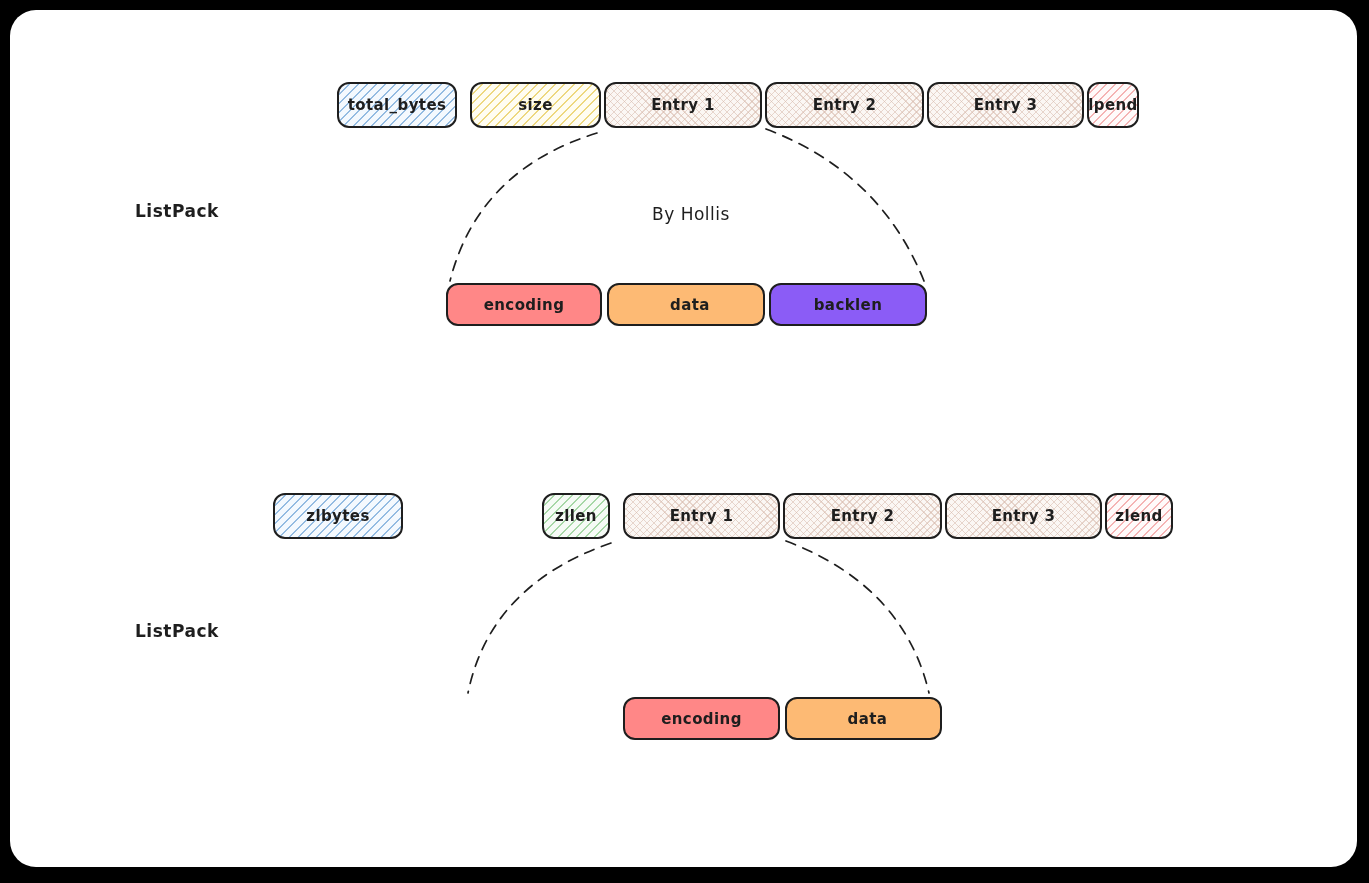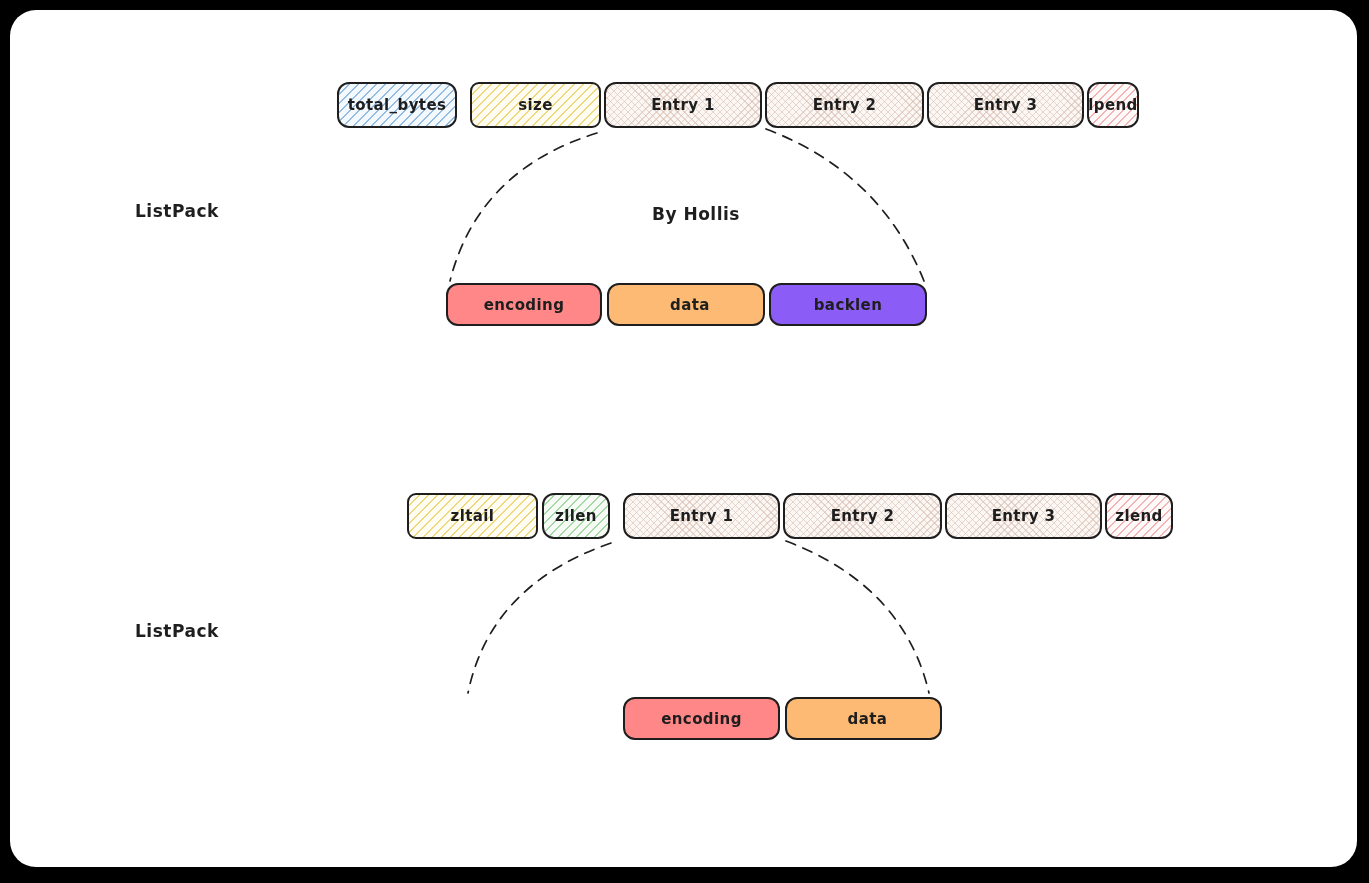--- a/index.html
+++ b/index.html
@@ -10,36 +10,36 @@
   .layer{position:absolute;left:0;top:0;width:1369px;height:883px;}
 
   .box{position:absolute;box-sizing:border-box;border:2px solid #1e1e1e;border-radius:12px;
        display:flex;align-items:center;justify-content:center;
        font-size:15px;font-weight:bold;letter-spacing:.4px;white-space:nowrap;}
 
   
   .fill-blue{background-color:#f4f9fe;background-image:repeating-linear-gradient(135deg,
       rgba(116,167,216,.75) 0 1.4px, transparent 1.4px 6.5px);}
   .fill-yellow{background-color:#fffdf2;background-image:repeating-linear-gradient(135deg,
-      rgba(230,200,79,.7) 0 1.4px, transparent 1.4px 6.5px);border-radius:9px;}
+      rgba(230,200,79,.7) 0 1.4px, transparent 1.4px 6.5px);}
   .fill-green{background-color:#f6fbf6;background-image:repeating-linear-gradient(135deg,
       rgba(124,196,124,.65) 0 1.4px, transparent 1.4px 6.5px);}
   .fill-redhach{background-color:#fffafa;background-image:repeating-linear-gradient(135deg,
       rgba(240,150,150,.7) 0 1.3px, transparent 1.3px 6px);}
   .fill-cross{background-color:#fbf7f4;background-image:
       repeating-linear-gradient(135deg, rgba(214,184,170,.55) 0 1px, transparent 1px 5px),
       repeating-linear-gradient(45deg,  rgba(214,184,170,.55) 0 1px, transparent 1px 5px);}
 
   
   .fill-salmon{background-color:#ff8787;}
   .fill-red{background-color:#fdba74;padding-left:8px;}
   .fill-pink{background-color:#8b5cf6;}
 
   .section-label{position:absolute;font-size:17px;font-weight:bold;letter-spacing:.5px;}
-  .note{position:absolute;font-size:17px;font-weight:bold;letter-spacing:.5px;}
+  .note{position:absolute;font-size:17px;font-weight:normal;letter-spacing:.5px;}
 </style>
 </head>
 <body>
 
 <div class="stage">
   <div class="canvas"></div>
 
   <svg class="layer" viewBox="0 0 1369 883" width="1369" height="883">
     <g fill="none" stroke="#1e1e1e" stroke-width="1.7" stroke-dasharray="10 8" stroke-linecap="round">
       <path d="M 597 133 Q 478 170 450 281"></path>
@@ -59,21 +59,21 @@
   <div class="box fill-cross" style="left:765px;top:82px;width:159px;height:46px;">Entry 2</div>
   <div class="box fill-cross" style="left:927px;top:82px;width:157px;height:46px;">Entry 3</div>
   <div class="box fill-redhach" style="left:1087px;top:82px;width:52px;height:46px;">lpend</div>
 
   <div class="box fill-salmon" style="left:446px;top:283px;width:156px;height:43px;">encoding</div>
   <div class="box fill-red" style="left:607px;top:283px;width:158px;height:43px;">data</div>
   <div class="box fill-pink" style="left:769px;top:283px;width:158px;height:43px;">backlen</div>
 
   <div class="section-label" style="left:135px;top:621px;">ListPack</div>
 
-  <div class="box fill-yellow" style="left:407px;top:493px;width:131px;height:46px;">zltail</div>
+  <div class="box fill-blue" style="left:273px;top:493px;width:130px;height:46px;">zlbytes</div>
   <div class="box fill-green" style="left:542px;top:493px;width:68px;height:46px;">zllen</div>
   <div class="box fill-cross" style="left:623px;top:493px;width:157px;height:46px;">Entry 1</div>
   <div class="box fill-cross" style="left:783px;top:493px;width:159px;height:46px;">Entry 2</div>
   <div class="box fill-cross" style="left:945px;top:493px;width:157px;height:46px;">Entry 3</div>
   <div class="box fill-redhach" style="left:1105px;top:493px;width:68px;height:46px;">zlend</div>
 
   <div class="box fill-salmon" style="left:623px;top:697px;width:157px;height:43px;">encoding</div>
   <div class="box fill-red" style="left:785px;top:697px;width:157px;height:43px;">data</div>
 </div>
 

